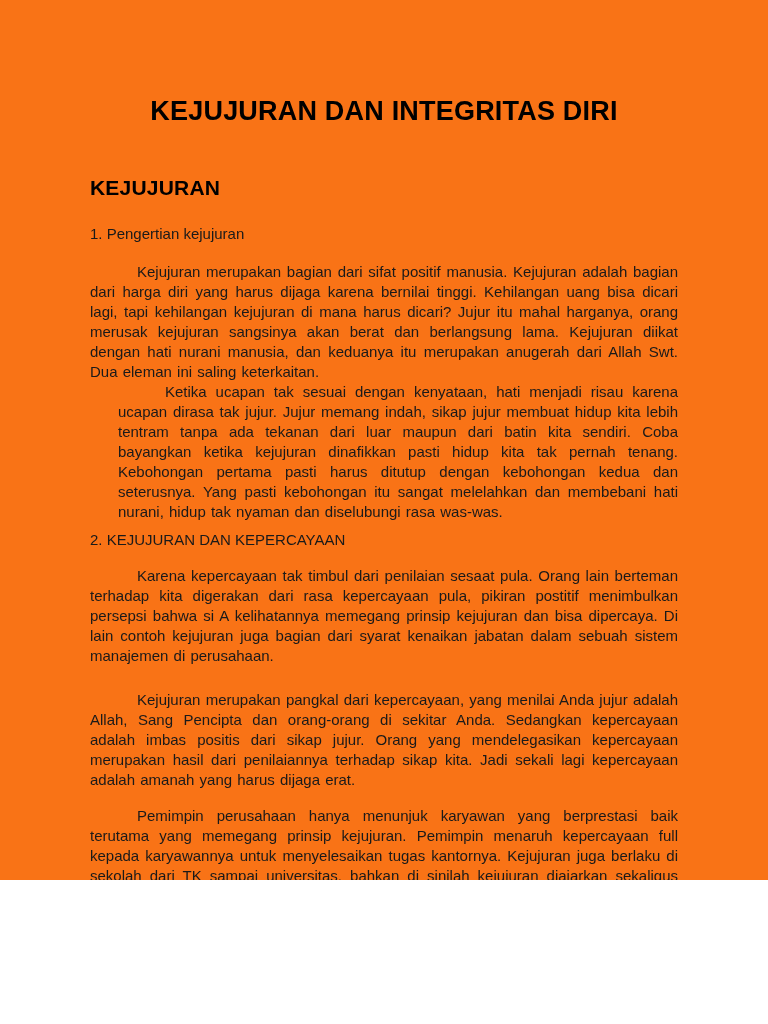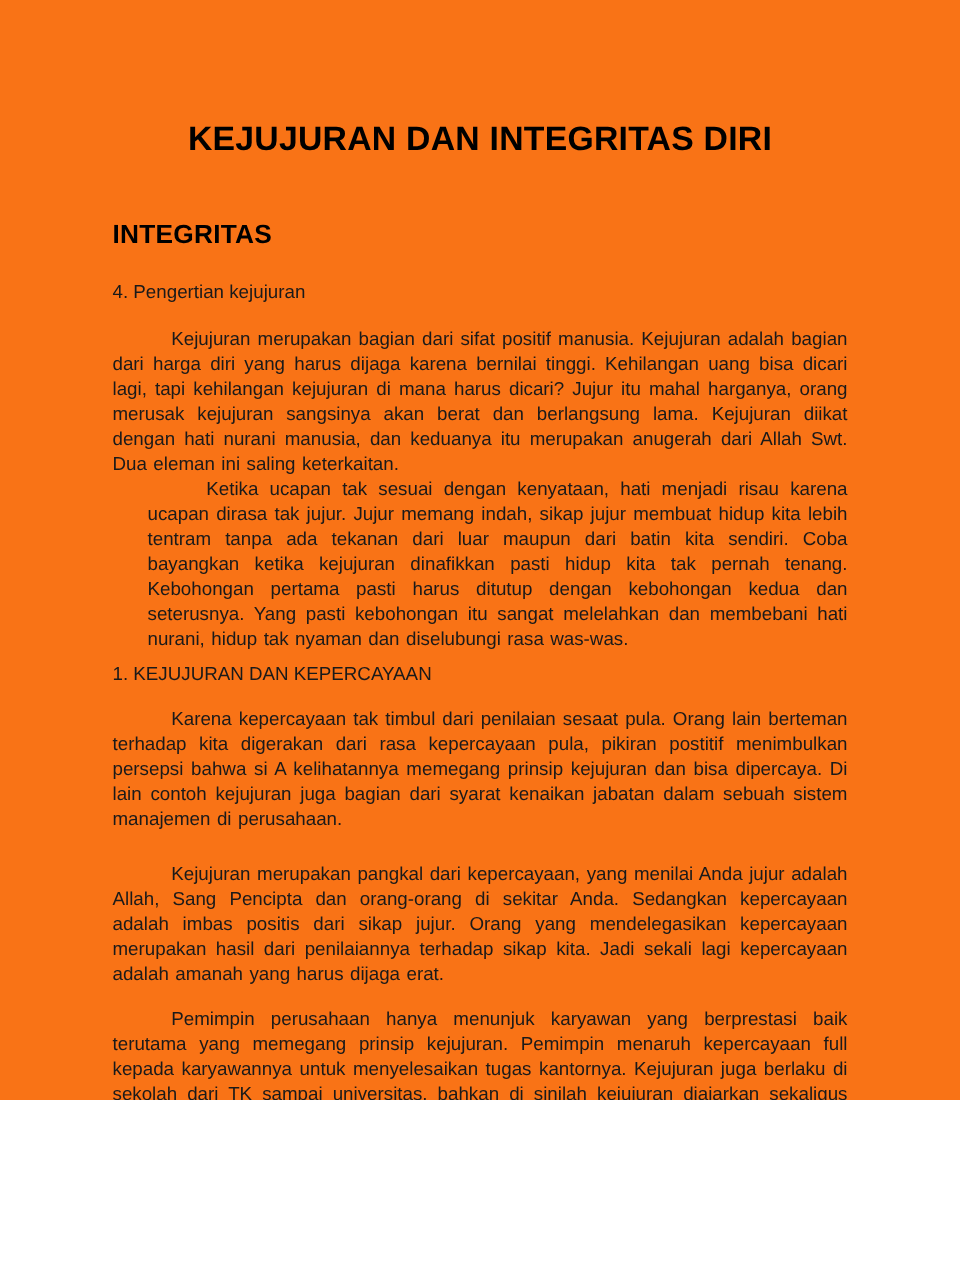--- a/index.html
+++ b/index.html
@@ -89,29 +89,29 @@
   }
 </style>
 </head>
 <body>
 
 <div class="page">
   <div class="content">
 
     <h1 class="doc-title">KEJUJURAN DAN INTEGRITAS DIRI</h1>
 
-    <h2 class="main-heading">INTEGRITAS</h2>
+    <h2 class="main-heading">KEJUJURAN</h2>
 
-    <p class="sub-heading">4. Pengertian kejujuran</p>
+    <p class="sub-heading">1. Pengertian kejujuran</p>
 
     <p class="para first-after-sub">Kejujuran merupakan bagian dari sifat positif manusia. Kejujuran adalah bagian dari harga diri yang harus dijaga karena bernilai tinggi. Kehilangan uang bisa dicari lagi, tapi kehilangan kejujuran di mana harus dicari? Jujur itu mahal harganya, orang merusak kejujuran sangsinya akan berat dan berlangsung lama. Kejujuran diikat dengan hati nurani manusia, dan keduanya itu merupakan anugerah dari Allah Swt. Dua eleman ini saling keterkaitan.</p>
 
     <p class="para continuous">Ketika ucapan tak sesuai dengan kenyataan, hati menjadi risau karena ucapan dirasa tak jujur. Jujur memang indah, sikap jujur membuat hidup kita lebih tentram tanpa ada tekanan dari luar maupun dari batin kita sendiri. Coba bayangkan ketika kejujuran dinafikkan pasti hidup kita tak pernah tenang. Kebohongan pertama pasti harus ditutup dengan kebohongan kedua dan seterusnya. Yang pasti kebohongan itu sangat melelahkan dan membebani hati nurani, hidup tak nyaman dan diselubungi rasa was-was.</p>
 
-    <p class="section2-heading">1. KEJUJURAN DAN KEPERCAYAAN</p>
+    <p class="section2-heading">2. KEJUJURAN DAN KEPERCAYAAN</p>
 
     <p class="para spaced">Karena kepercayaan tak timbul dari penilaian sesaat pula. Orang lain berteman terhadap kita digerakan dari rasa kepercayaan pula, pikiran postitif menimbulkan persepsi bahwa si A kelihatannya memegang prinsip kejujuran dan bisa dipercaya. Di lain contoh kejujuran juga bagian dari syarat kenaikan jabatan dalam sebuah sistem manajemen di perusahaan.</p>
 
     <p class="para after-heading2">Kejujuran merupakan pangkal dari kepercayaan, yang menilai Anda jujur adalah Allah, Sang Pencipta dan orang-orang di sekitar Anda. Sedangkan kepercayaan adalah imbas positis dari sikap jujur. Orang yang mendelegasikan kepercayaan merupakan hasil dari penilaiannya terhadap sikap kita. Jadi sekali lagi kepercayaan adalah amanah yang harus dijaga erat.</p>
 
     <p class="para spaced">Pemimpin perusahaan hanya menunjuk karyawan yang berprestasi baik terutama yang memegang prinsip kejujuran. Pemimpin menaruh kepercayaan full kepada karyawannya untuk menyelesaikan tugas kantornya. Kejujuran juga berlaku di sekolah dari TK sampai universitas, bahkan di sinilah kejujuran diajarkan sekaligus diuji tingkat kekuatannya.</p>
 
   </div>
 
   <div class="footer-author">RATNA SUWANLI</div>

